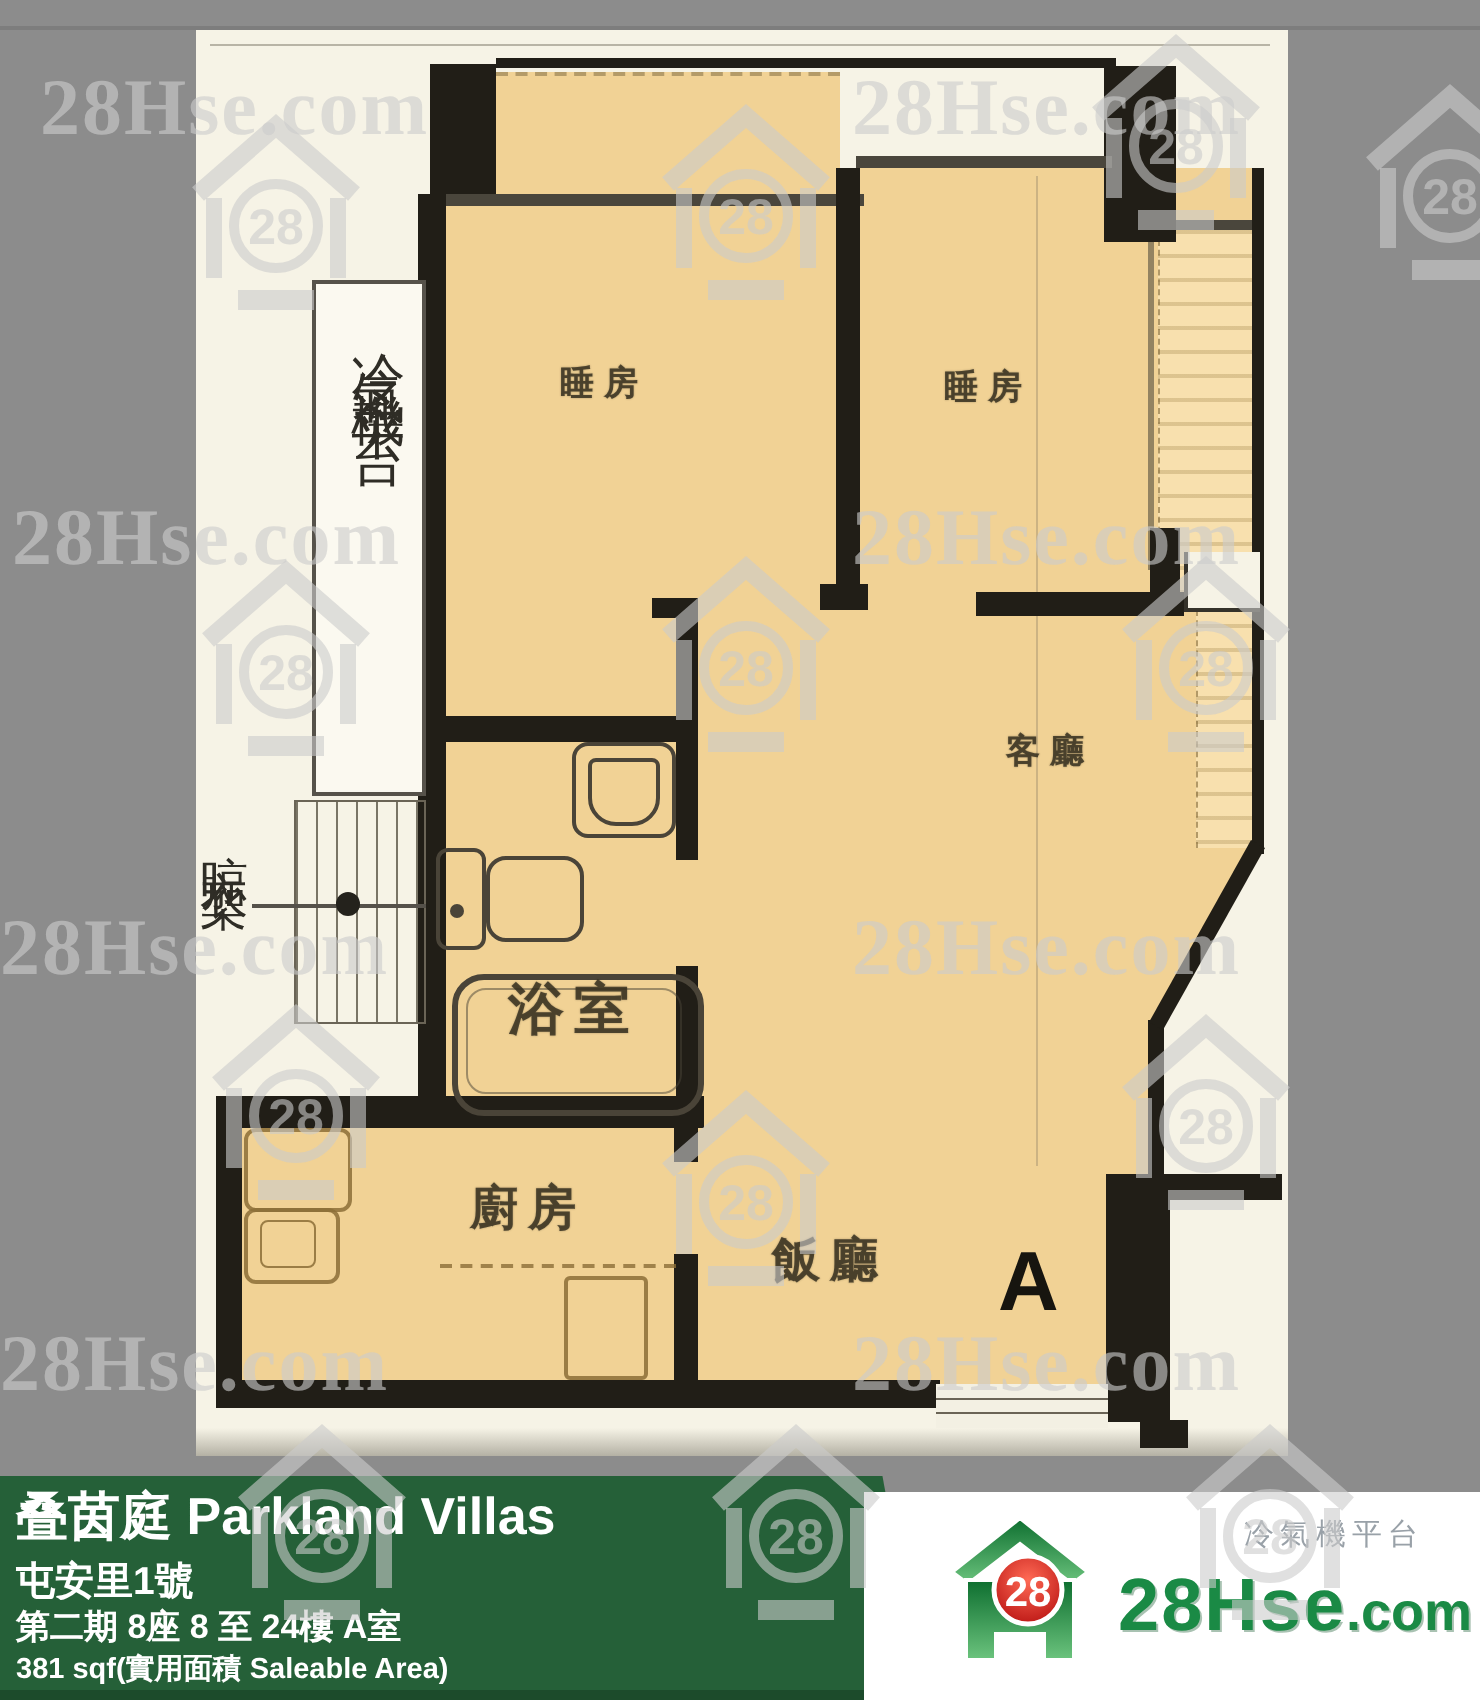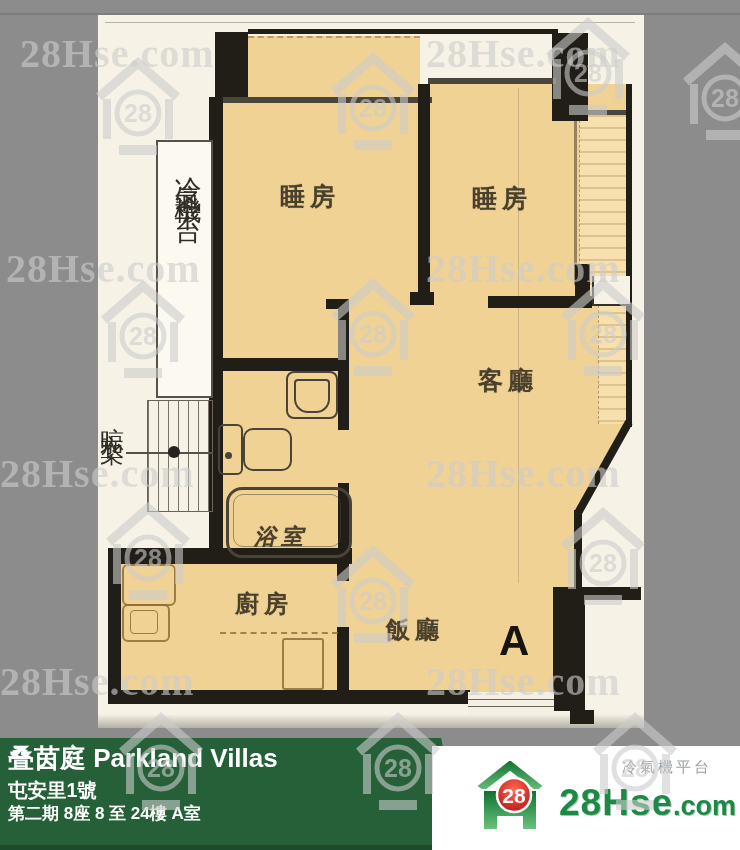--- a/index.html
+++ b/index.html
@@ -4,21 +4,21 @@
 <style>
   html,body{margin:0;padding:0;background:#8c8c8c;}
   #stage{position:relative;width:740px;height:850px;overflow:hidden;background:#8c8c8c;
          font-family:"Liberation Sans","DejaVu Sans",sans-serif;}
   .abs{position:absolute;}
   .paper{background:#f6f3e6;}
   .tan{background:#f1d295;}
   .wall{background:#211e17;}
   .thinline{background:#4a463c;}
   .roomlabel{position:absolute;color:rgba(52,46,30,.82);font-family:"DejaVu Serif","Liberation Serif",serif;
-             font-weight:600;font-size:25px;letter-spacing:5px;white-space:nowrap;text-shadow:0 0 1px rgba(52,46,30,.4);}
+             font-weight:600;font-size:17px;letter-spacing:5px;white-space:nowrap;text-shadow:0 0 1px rgba(52,46,30,.4);}
   .vtext{position:absolute;writing-mode:vertical-rl;color:#2f2d26;font-family:"DejaVu Serif","Liberation Serif",serif;
          font-weight:500;white-space:nowrap;}
   .fixture{position:absolute;border:2px solid #4a4438;background:transparent;}
   .kfixture{position:absolute;border:2px solid rgba(140,110,55,.85);background:transparent;}
   .wm-text{position:absolute;font-weight:bold;font-size:40px;color:rgba(203,203,203,.62);
            white-space:nowrap;letter-spacing:1px;font-family:Liberation Serif, serif;}
   .wm-house{position:absolute;color:rgba(203,203,203,.60);width:86px;height:106px;}
   .bay-hatch{position:absolute;background:rgba(255,238,200,.5);
      background-image:repeating-linear-gradient(180deg, rgba(150,120,60,.28) 0 2px, transparent 2px 12px);
      border-left:1px dashed rgba(120,95,45,.55);}
@@ -105,39 +105,40 @@
   <div class="abs" style="left:233px;top:494px;width:106px;height:51px;border:1px solid rgba(74,68,56,.5);border-radius:10px;"></div>
 
   <div class="kfixture" style="left:122px;top:564px;width:50px;height:38px;border-radius:6px;"></div>
   <div class="kfixture" style="left:122px;top:604px;width:44px;height:34px;border-radius:6px;"></div>
   <div class="kfixture" style="left:130px;top:610px;width:26px;height:22px;border-width:1.5px;border-radius:4px;"></div>
   <div class="abs" style="left:220px;top:632px;width:118px;height:0;border-top:2px dashed rgba(140,110,55,.8);"></div>
   <div class="kfixture" style="left:282px;top:638px;width:38px;height:48px;border-radius:3px;"></div>
 
   <div class="roomlabel" style="left:280px;top:180px;">睡房</div>
   <div class="roomlabel" style="left:472px;top:182px;">睡房</div>
-  <div class="roomlabel" style="left:478px;top:364px;">客廳</div>
+  <div class="roomlabel" style="left:503px;top:364px;">客廳</div>
   <div class="roomlabel" style="left:386px;top:614px;font-size:24px;">飯廳</div>
   <div class="roomlabel" style="left:235px;top:588px;font-size:24px;text-align:center;">廚房</div>
-  <div class="roomlabel" style="left:254px;top:522px;font-size:22px;font-style:italic;">浴室</div>
+  <div class="roomlabel" style="left:254px;top:486px;font-size:28px;">浴室</div>
   <div class="abs" style="left:499px;top:617px;font-size:42px;font-weight:700;color:#17150f;font-family:'Liberation Sans',sans-serif;">A</div>
 
   <div class="wm-text" style="left:20px;top:30px;">28Hse.com</div>
   <div class="wm-text" style="left:426px;top:30px;">28Hse.com</div>
   <div class="wm-text" style="left:6px;top:245px;">28Hse.com</div>
   <div class="wm-text" style="left:426px;top:245px;">28Hse.com</div>
   <div class="wm-text" style="left:0px;top:450px;">28Hse.com</div>
   <div class="wm-text" style="left:426px;top:450px;">28Hse.com</div>
   <div class="wm-text" style="left:0px;top:658px;">28Hse.com</div>
   <div class="wm-text" style="left:426px;top:658px;">28Hse.com</div>
 
   <div id="greenbar">
     <div class="bartext" style="top:3px;font-size:26px;font-weight:700;">叠茵庭 Parkland Villas</div>
     <div class="bartext" style="top:39px;font-size:19.5px;font-weight:700;">屯安里1號</div>
     <div class="bartext" style="top:64px;font-size:17px;font-weight:600;">第二期 8座 8 至 24樓 A室</div>
+    <div class="bartext" style="top:87px;font-size:14.5px;font-weight:600;">381 sqf(實用面積 Saleable Area)</div>
     <div class="abs" style="left:0;bottom:0;width:100%;height:5px;background:rgba(0,0,0,.22);"></div>
   </div>
 
   <div class="abs" style="left:432px;top:746px;width:308px;height:104px;background:#ffffff;"></div>
   <svg class="abs" width="70" height="74" viewBox="0 0 70 74" style="left:475px;top:758px;">
     <defs>
       <linearGradient id="ghouse" x1="0" y1="0" x2="0" y2="1">
         <stop offset="0" stop-color="#0d6e2f"></stop>
           <stop offset="1" stop-color="#6cc47e"></stop>
       </linearGradient>

